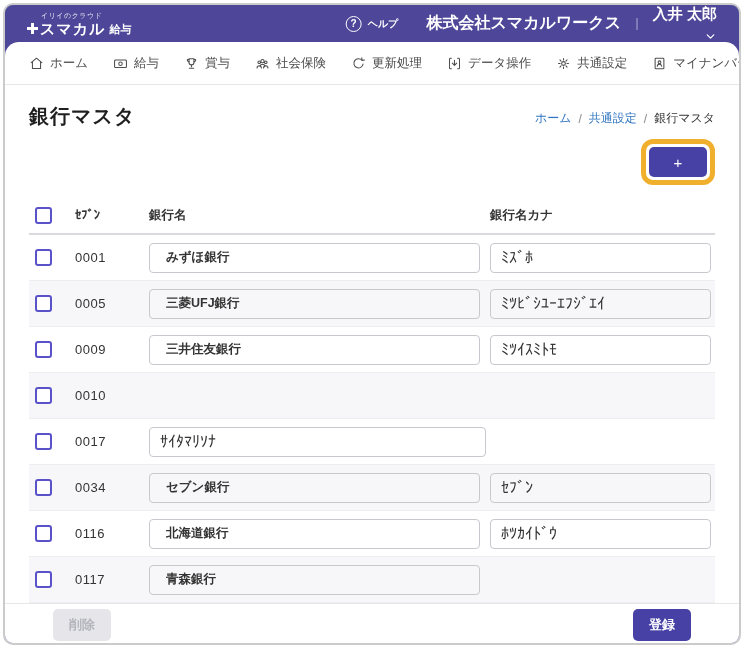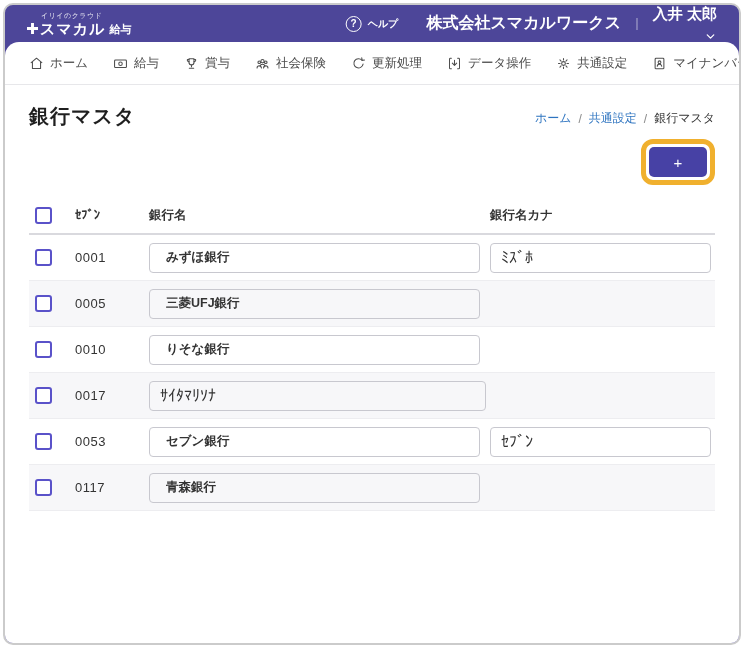--- a/index.html
+++ b/index.html
@@ -209,54 +209,76 @@
     <div><input class="input name-input" value="みずほ銀行" style=""></div>
     <div><input class="input kana-input" value="ﾐｽﾞﾎ" style=""></div>
   </div>
 
   <div class="trow">
     <div>
               <div class="checkbox"></div>
             </div>
     <div class="cell-code">0005</div>
     <div><input class="input name-input" value="三菱UFJ銀行" style=""></div>
-  </div>
-
+    <div><input class="input kana-input" value="ﾐﾂﾋﾞｼﾕｰｴﾌｼﾞｴｲ" style=""></div>
+  </div>
+
+  <div class="trow">
+    <div>
+              <div class="checkbox"></div>
+            </div>
+    <div class="cell-code">0009</div>
+    <div><input class="input name-input" value="三井住友銀行" style=""></div>
+    <div><input class="input kana-input" value="ﾐﾂｲｽﾐﾄﾓ" style=""></div>
+  </div>
 
   <div class="trow">
     <div>
               <div class="checkbox"></div>
             </div>
     <div class="cell-code">0010</div>
-    <div><input class="input name-input" value="りそな銀行" style=""></div>
   </div>
 
   <div class="trow">
     <div>
               <div class="checkbox"></div>
             </div>
     <div class="cell-code">0017</div>
     <div><input class="input kana-input" value="ｻｲﾀﾏﾘｿﾅ" style=""></div>
   </div>
 
   <div class="trow">
     <div>
               <div class="checkbox"></div>
             </div>
-    <div class="cell-code">0053</div>
+    <div class="cell-code">0034</div>
     <div><input class="input name-input" value="セブン銀行" style=""></div>
     <div><input class="input kana-input" value="ｾﾌﾞﾝ" style=""></div>
   </div>
 
+  <div class="trow">
+    <div>
+              <div class="checkbox"></div>
+            </div>
+    <div class="cell-code">0116</div>
+    <div><input class="input name-input" value="北海道銀行" style=""></div>
+    <div><input class="input kana-input" value="ﾎﾂｶｲﾄﾞｳ" style=""></div>
+  </div>
 
   <div class="trow">
     <div>
               <div class="checkbox"></div>
             </div>
     <div class="cell-code">0117</div>
     <div><input class="input name-input" value="青森銀行" style=""></div>
   </div>
 </div>
 
+      <div class="footerbar">
+        <div class="footer-inner">
+          <button class="delete-btn" disabled="">削除</button>
+          <button class="register-btn">登録</button>
+        </div>
+      </div>
 
     </div>
   </div>
 </div>
 
 </body></html>

